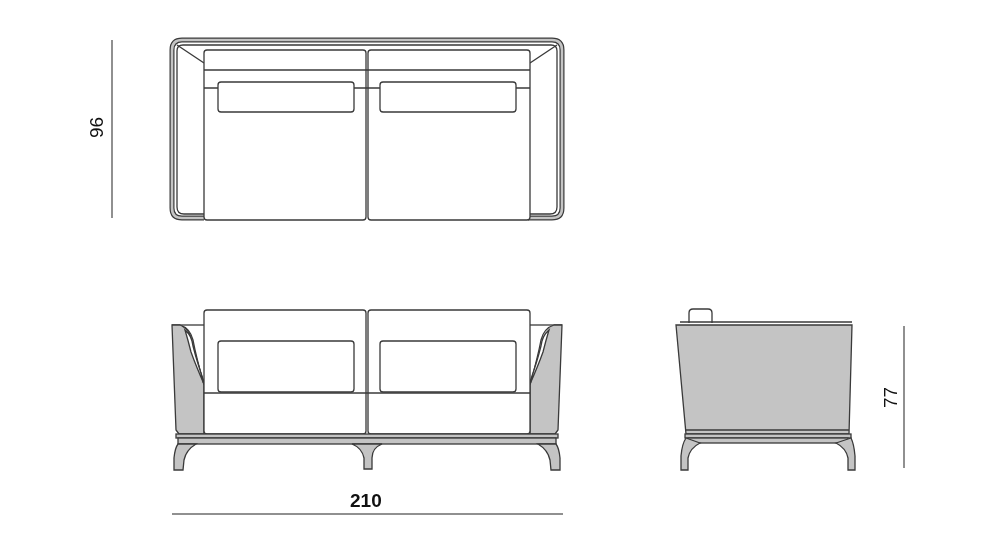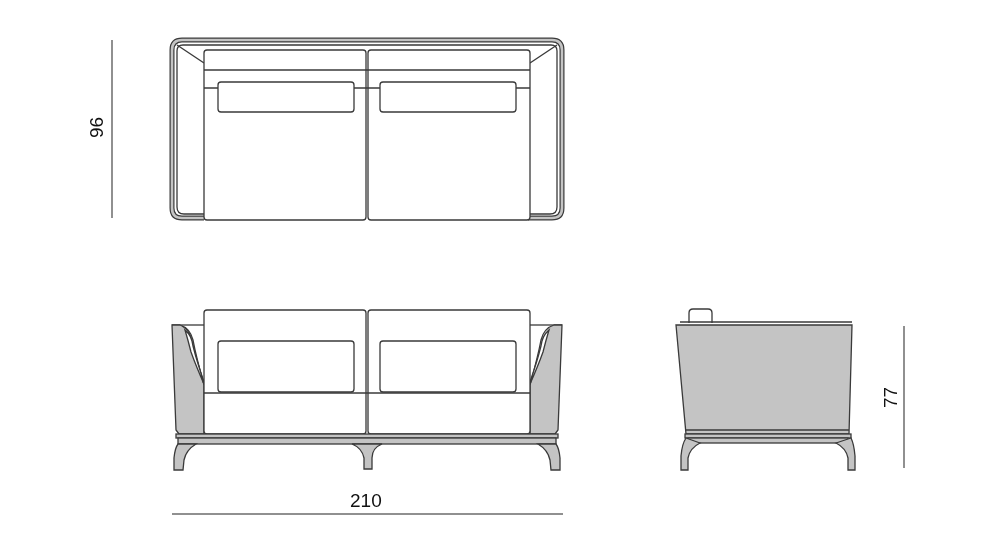--- a/index.html
+++ b/index.html
@@ -28,21 +28,21 @@
     .dim-label {
       position: absolute;
       font-family: "Liberation Sans", sans-serif;
       font-size: 19px;
       color: #111111;
       line-height: 1;
       white-space: nowrap;
     }
     #dim-96 { left: 86px; top: 118px; transform: rotate(-90deg); transform-origin: center; }
     #dim-77 { left: 880px; top: 388px; transform: rotate(-90deg); transform-origin: center; }
-    #dim-210 { left: 350px; top: 491px; }
+    #dim-210 { left: 350px; top: 491px; font-weight: bold; }
   </style>
 </head>
 <body>
 
 <div>
   <svg id="drawing" viewBox="0 0 1000 550" xmlns="http://www.w3.org/2000/svg">
 
     <g>
 
       <path d="M 204 218 L 182 218 Q 172 218 172 208 L 172 50 Q 172 40 182 40 L 552 40 Q 562 40 562 50 L 562 208 Q 562 218 552 218 L 528 218" fill="none" stroke="#3a3a3a" stroke-width="5"></path>

